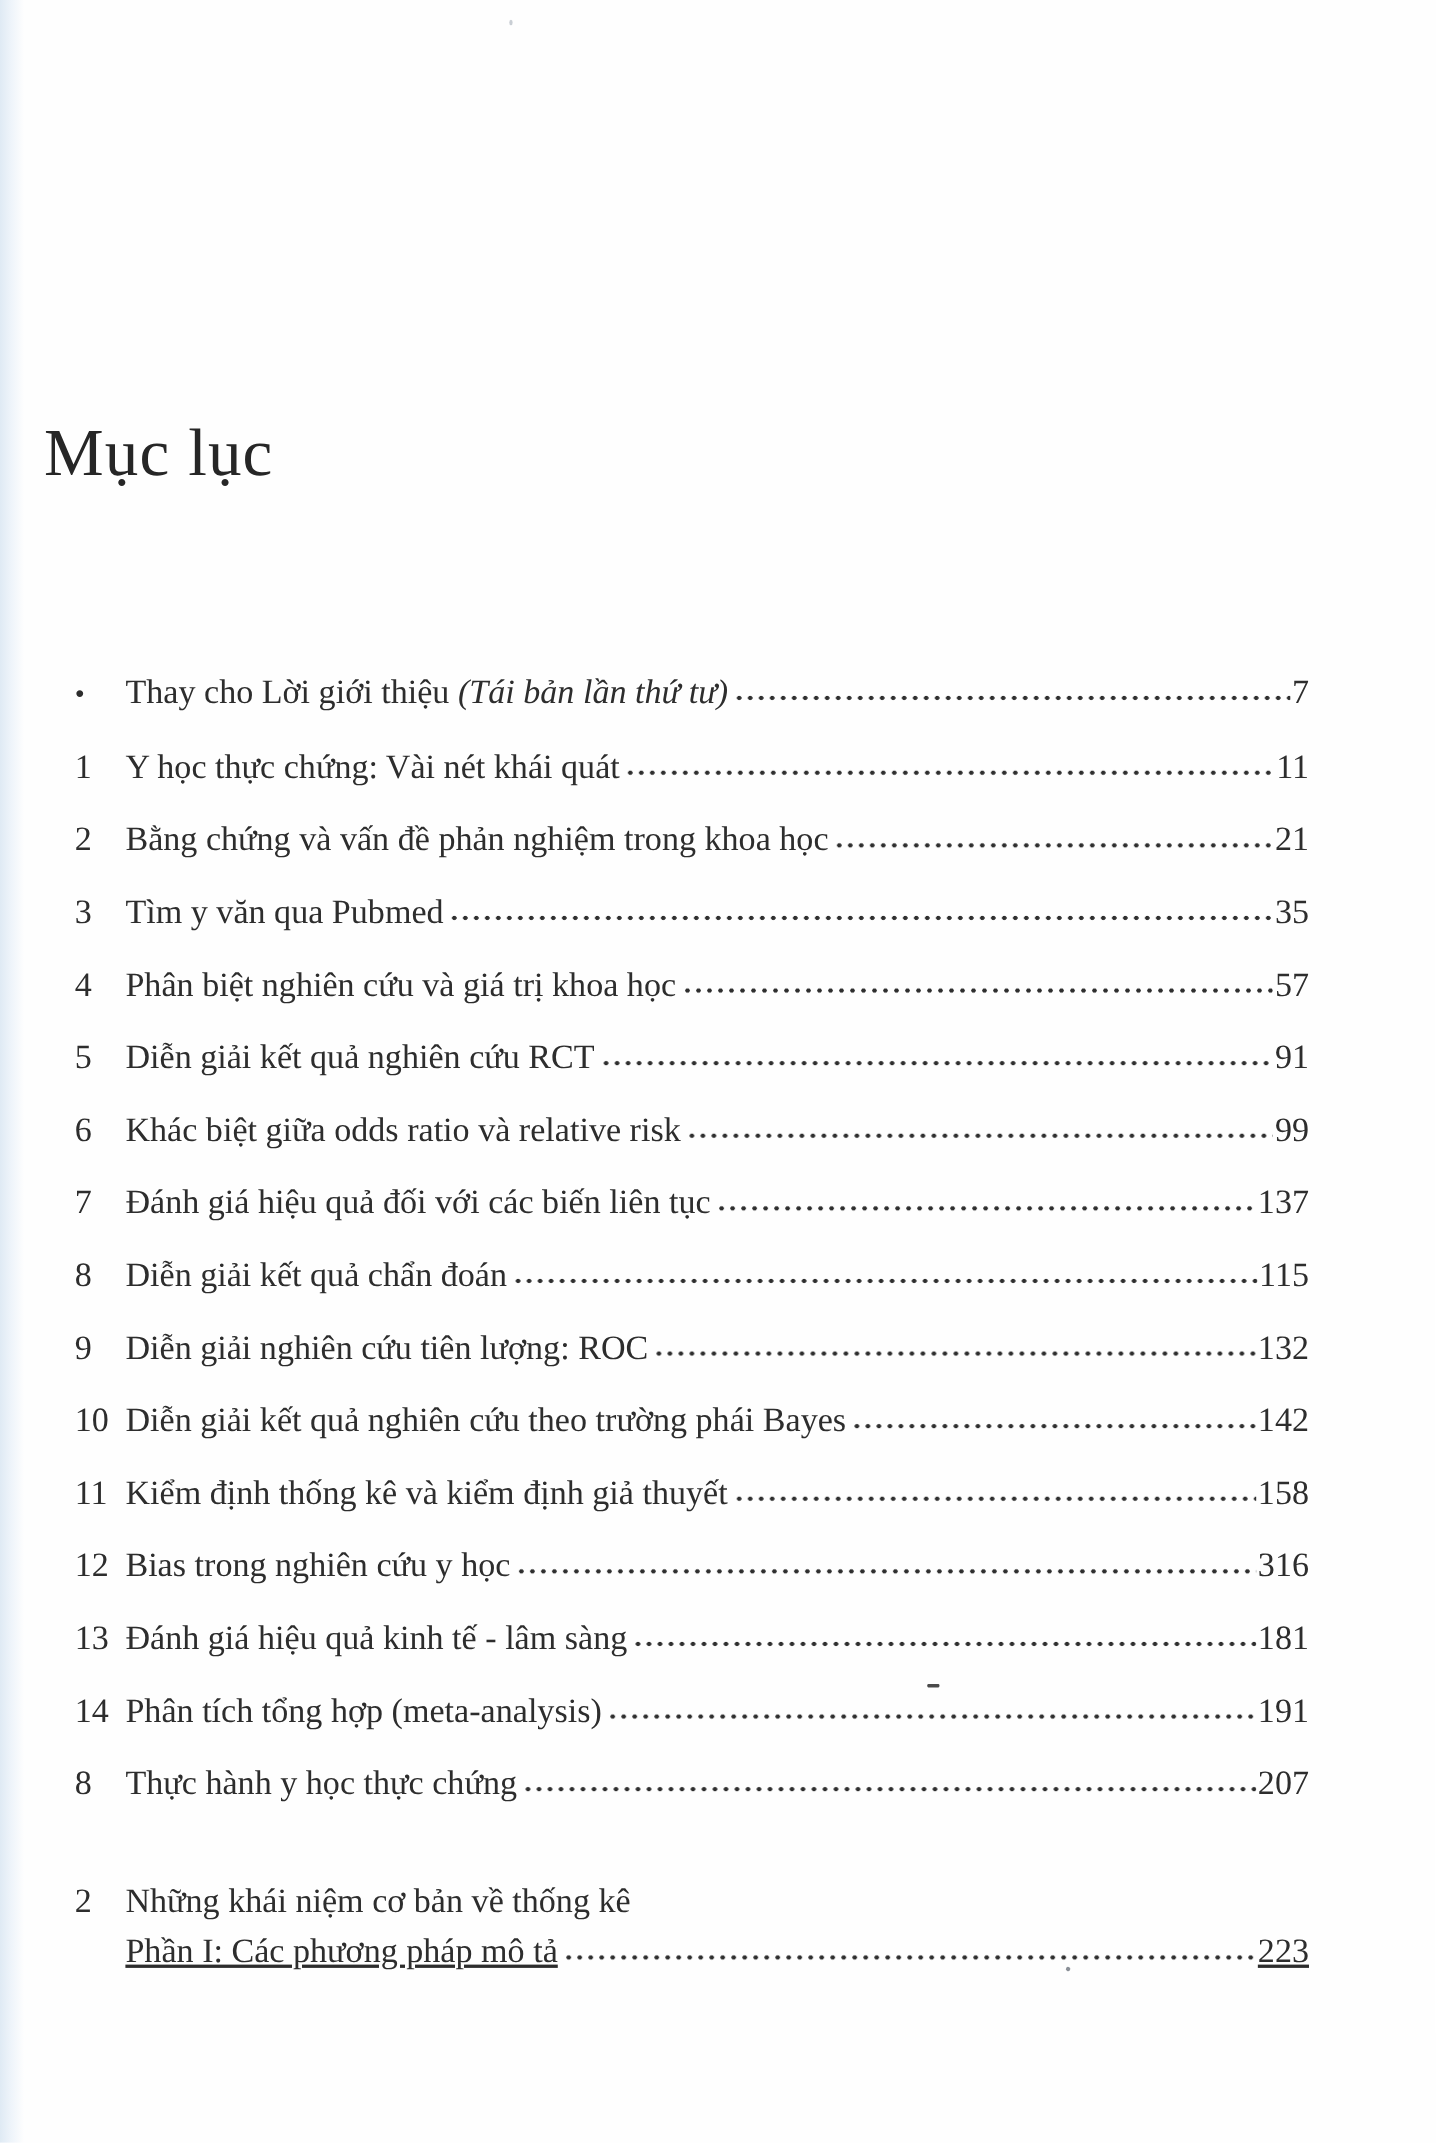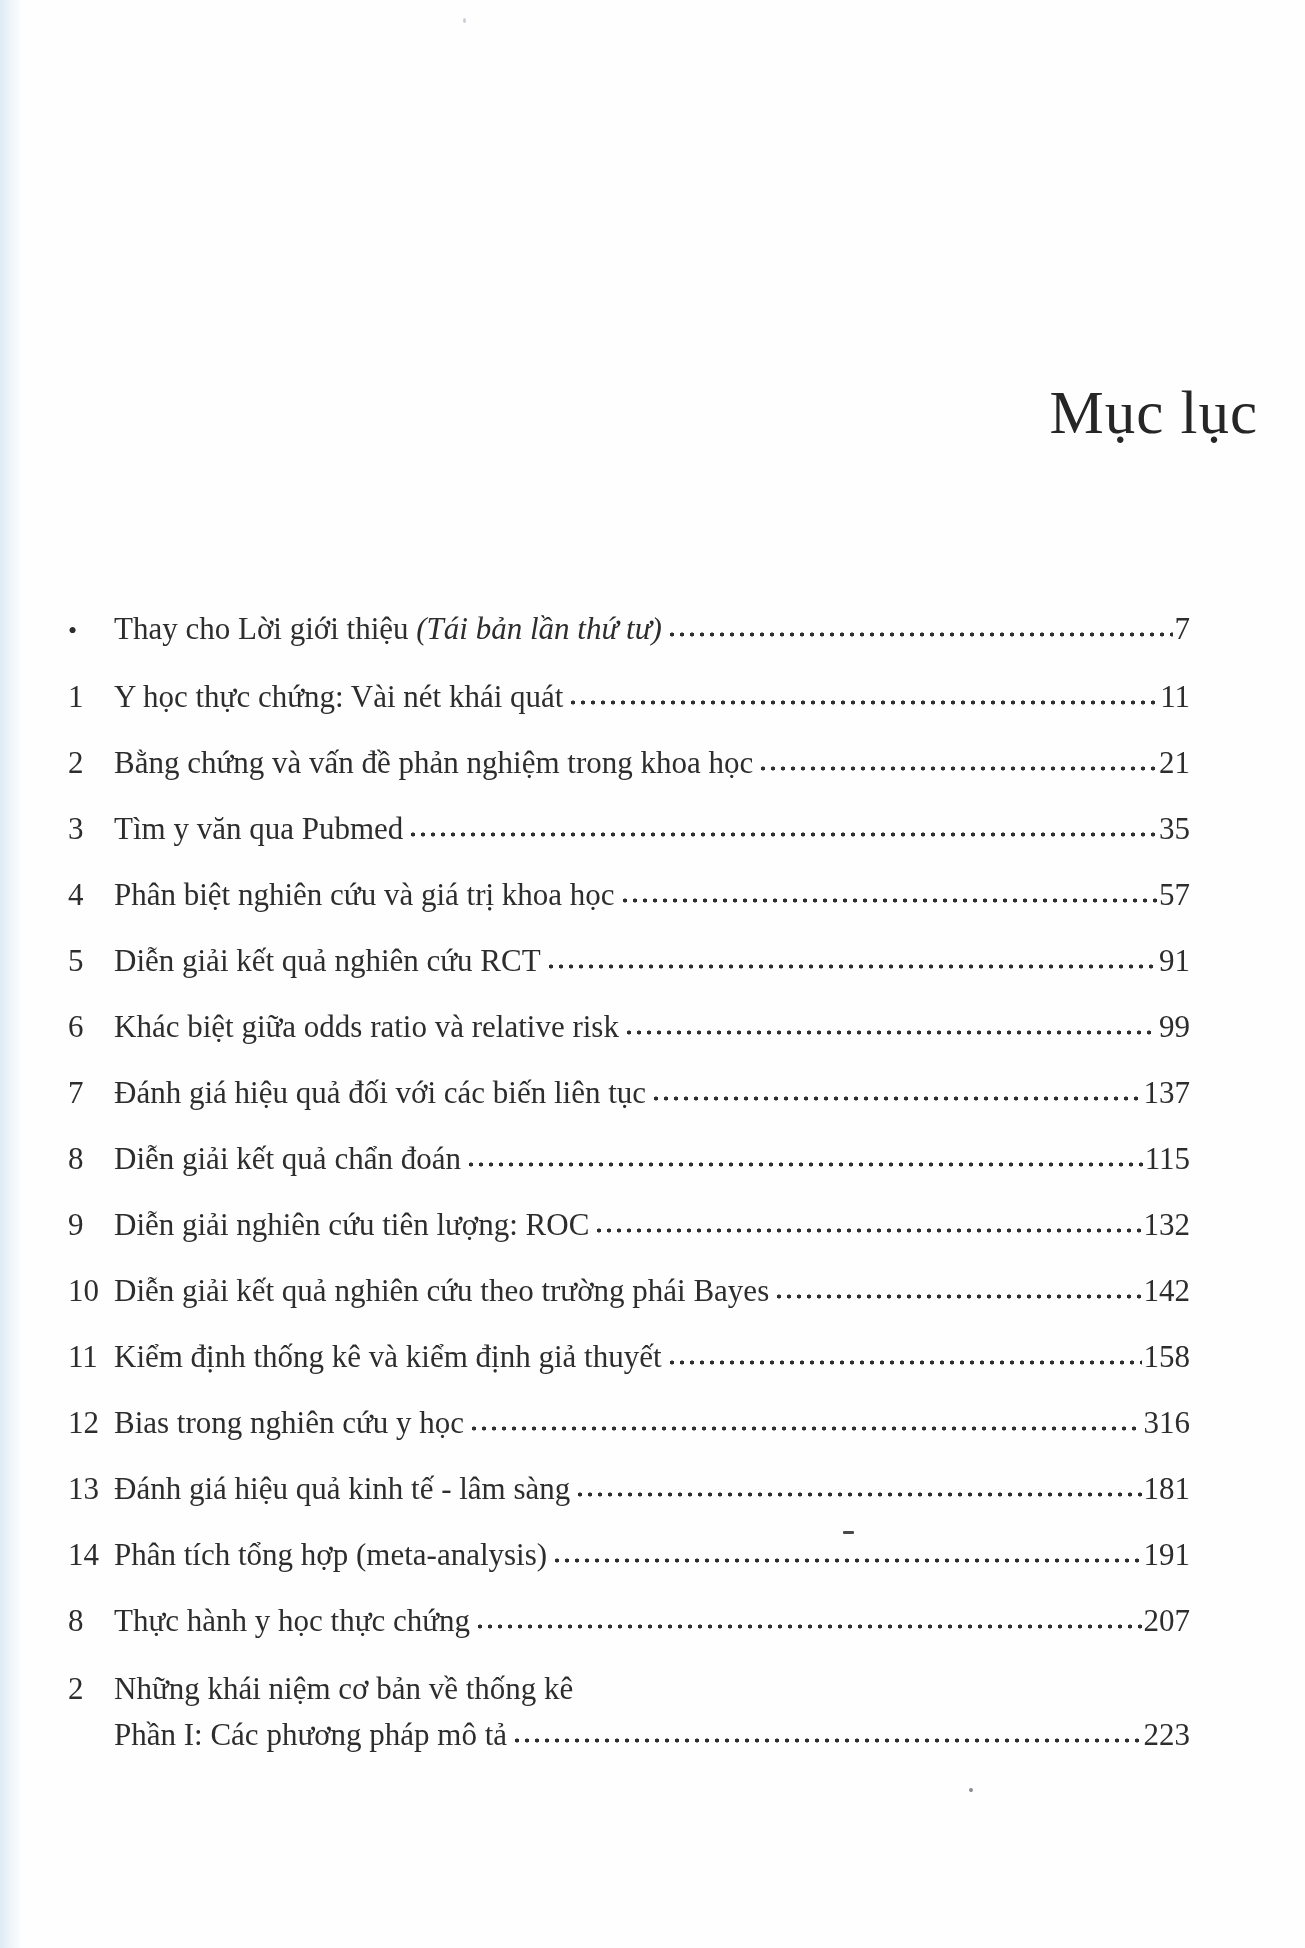--- a/index.html
+++ b/index.html
@@ -18,25 +18,26 @@
   
   .scan-edge {
     position: absolute; left: 0; top: 0; bottom: 0; width: 22px;
     background: linear-gradient(to right, #dfeaf4 0%, #eef4fa 45%, rgba(255,255,255,0) 100%);
     pointer-events: none;
   }
   .title {
     padding-top: 376px;
     font-size: 61px;
     line-height: 74px;
-    text-align: right;
+    text-align: left;
     font-weight: 500;
     color: #262626;
     letter-spacing: 1px;
     width: 1258px; 
+    padding-left: 40px;
   }
   .toc {
     margin: 158px 115px 0 68px; 
   }
   .toc-row {
     display: flex;
     align-items: baseline;
     font-size: 31px;
     line-height: 42px;
     margin-bottom: 24px; 
@@ -57,24 +58,24 @@
     background-size: 10px 9px;
     background-repeat: repeat-x;
     background-position: left bottom;
     min-width: 20px;
   }
   .pagenum {
     flex: 0 0 auto;
     margin-left: 2px;
   }
   
-  .entry-body { flex: 1 1 auto; display: block; }
+  .entry-body { flex: 1 1 auto; display: block; margin-top: 39px; }
   .entry-body .line1 { line-height: 46px; }
   .entry-body .line2 {
-    display: flex; align-items: baseline; line-height: 46px;
+    display: flex; align-items: baseline; line-height: 46px; text-decoration: underline;
   }
   
   .artifact-dash {
     position: absolute; left: 843px; top: 1531px;
     width: 11px; height: 3px; background: #4a4a4a; border-radius: 1px;
   }
   .speck1 { position: absolute; left: 463px; top: 18px; width: 3px; height: 5px; background: #c9ced4; border-radius: 50%; }
   .speck2 { position: absolute; left: 969px; top: 1788px; width: 4px; height: 4px; background: #8b9097; border-radius: 50%; transform: rotate(35deg); }
 </style>
 </head>

